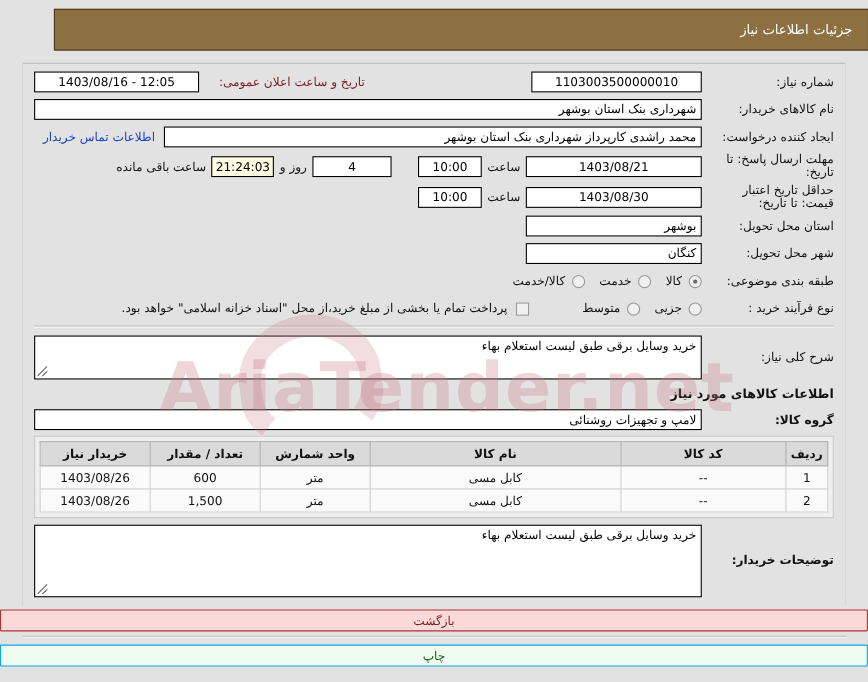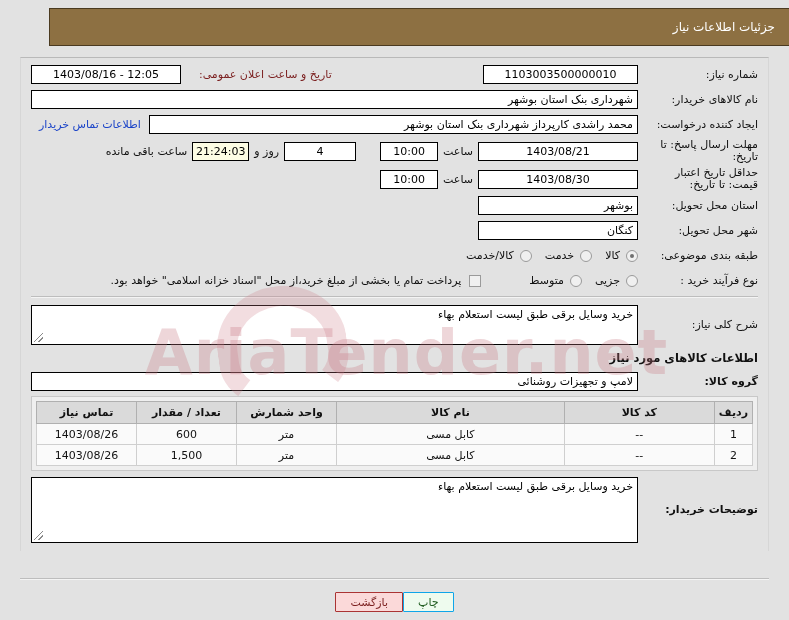--- a/index.html
+++ b/index.html
@@ -196,23 +196,24 @@
 
   
   .btm-bar {
     position: absolute;
     left: 20px; top: 578px; width: 749px;
     border-top: 1px solid #bdbdbd;
     border-bottom: 1px solid #f4f4f4;
   }
   .btns {
     position: absolute;
-    left: 0; top: 592px; width: 789px;
-    display: flex; justify-content: center; gap: 0;
+    left: 0; top: 554px; width: 789px;
+    display: flex; justify-content: center; gap: 12px;
     direction: ltr;
+    flex-direction: column;
   }
   .btn {
     font-size: 11px;
     height: 20px;
     padding: 0 14px;
     display: flex; align-items: center; justify-content: center;
     cursor: pointer;
     border-radius: 1px;
   }
   .btn.back { background: #fbd9d9; border: 1px solid #a33; color: #7b1f1f; }
@@ -324,21 +325,21 @@
 
     <div class="tbl-wrap">
       <table class="goods">
         <thead>
           <tr>
             <th style="width:34px">ردیف</th>
             <th style="width:150px">کد کالا</th>
             <th>نام کالا</th>
             <th style="width:100px">واحد شمارش</th>
             <th style="width:100px">تعداد / مقدار</th>
-            <th style="width:100px">تماس نیاز</th>
+            <th style="width:100px">خریدار نیاز</th>
           </tr>
         </thead>
         <tbody>
           <tr>
             <td>1</td>
             <td>--</td>
             <td>کابل مسی</td>
             <td>متر</td>
             <td>600</td>
             <td>1403/08/26</td>

